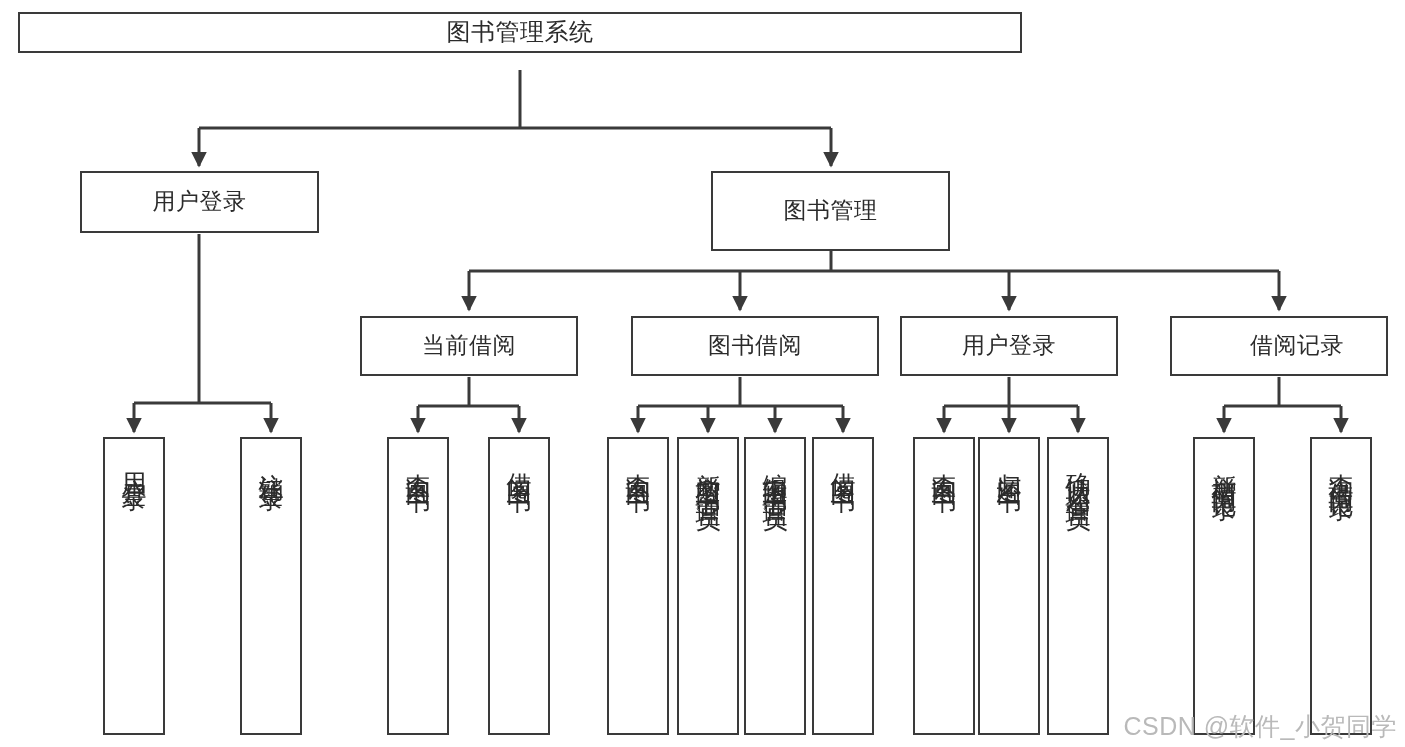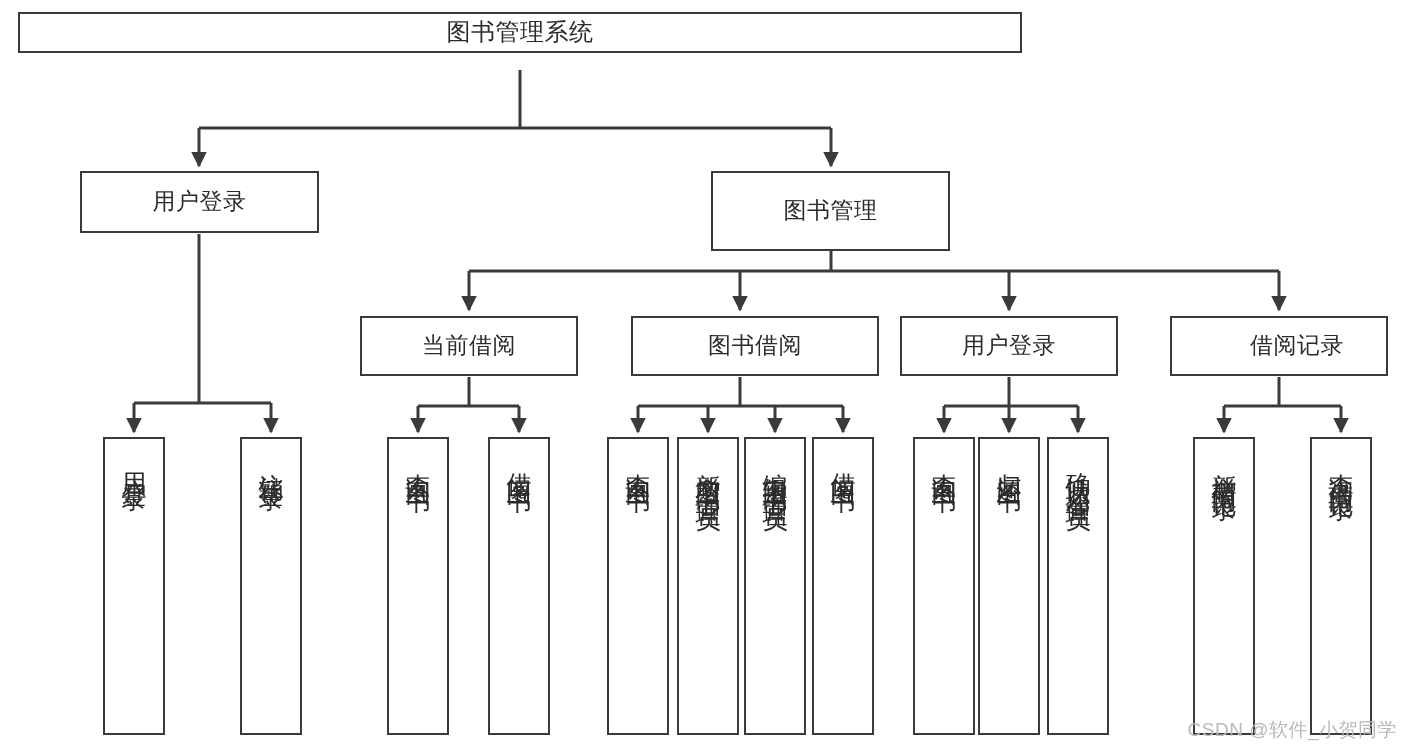--- a/index.html
+++ b/index.html
@@ -58,21 +58,21 @@
     left:0; top:0;
     width:1405px; height:747px;
     z-index:1;
     pointer-events:none;
   }
   
   #watermark{
     position:absolute;
     right:8px;
     bottom:4px;
-    font-size:19px;
+    font-size:25px;
     color:#b9b9b9;
     letter-spacing:0.5px;
     z-index:6;
     white-space:nowrap;
     font-family:"Liberation Sans","DejaVu Sans",sans-serif;
   }
 </style>
 </head>
 <body>
 

